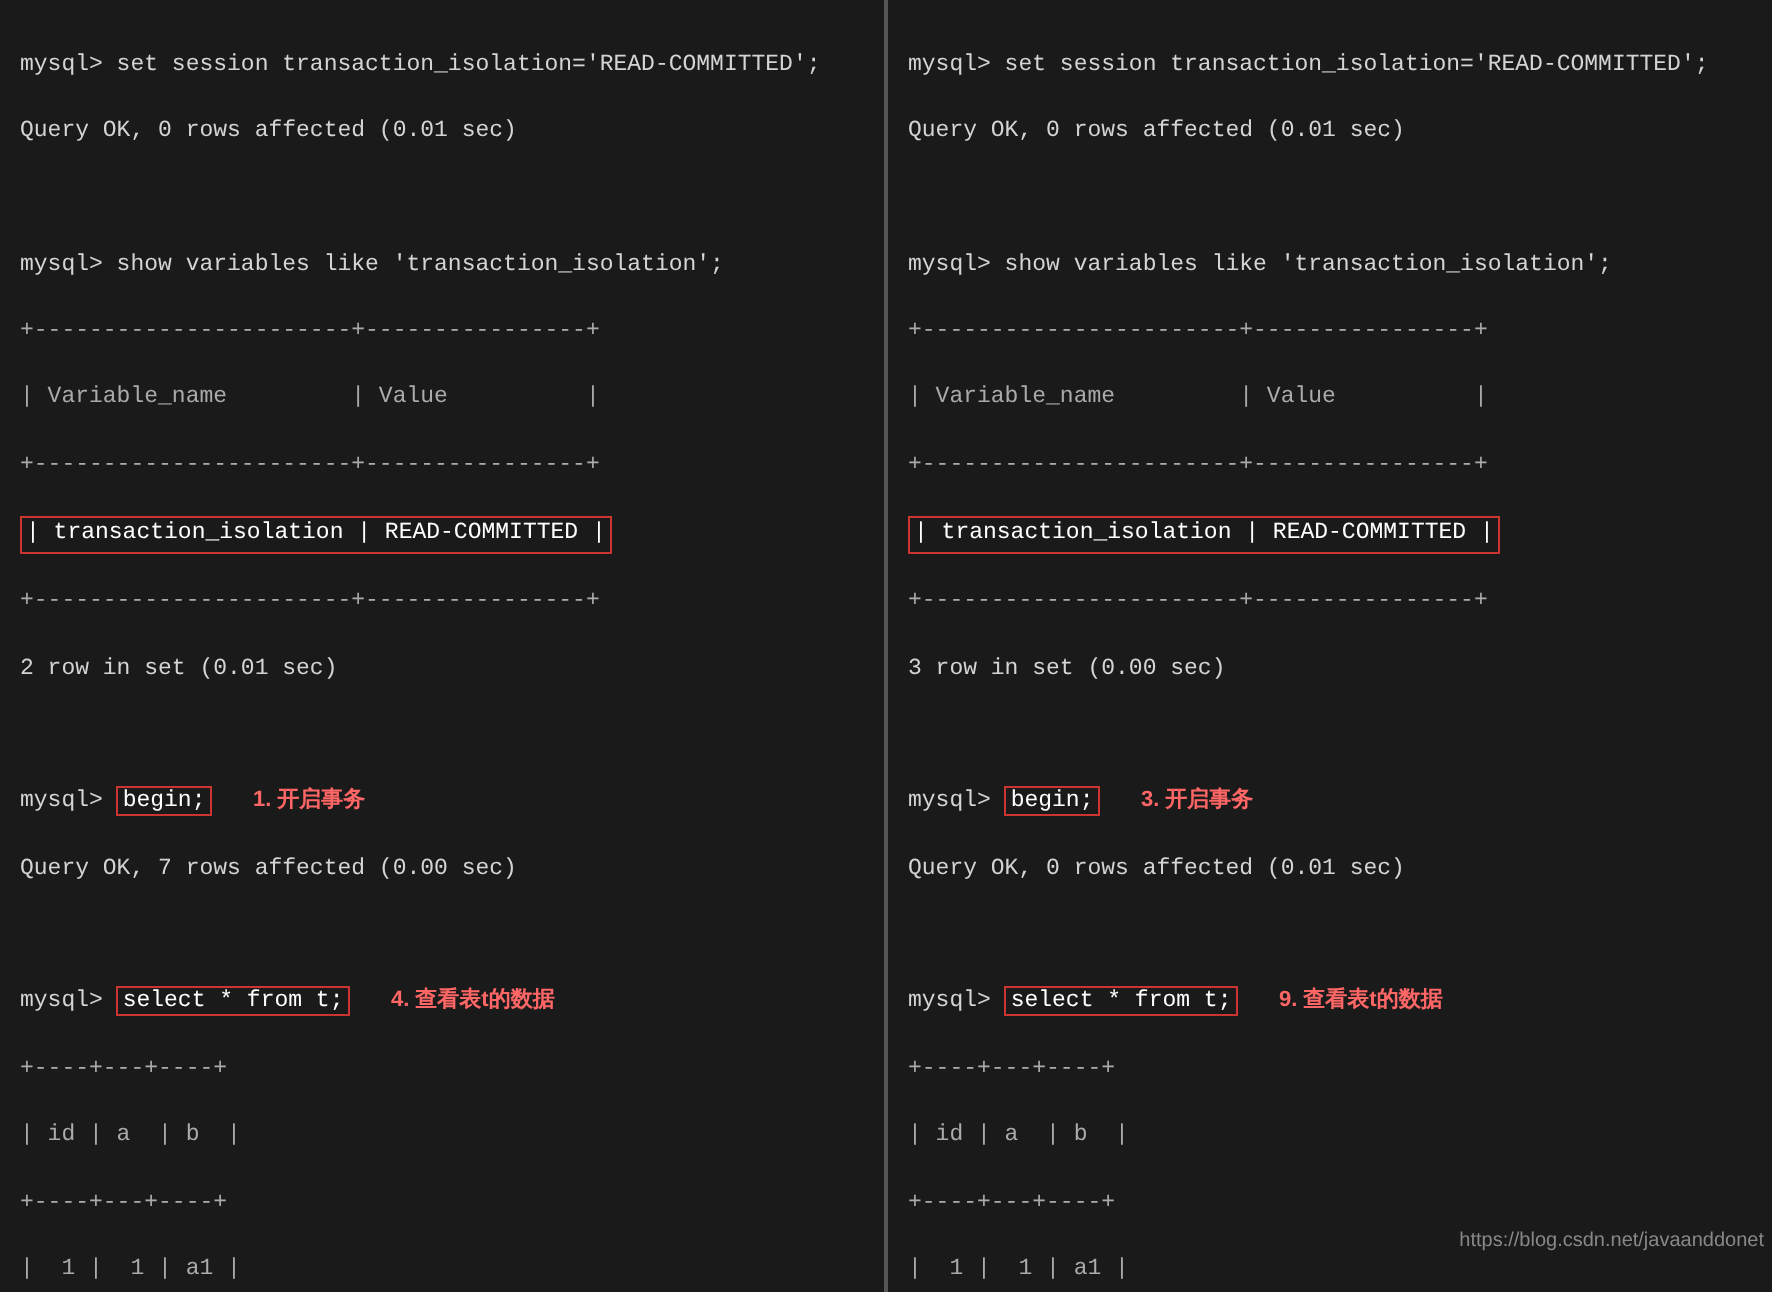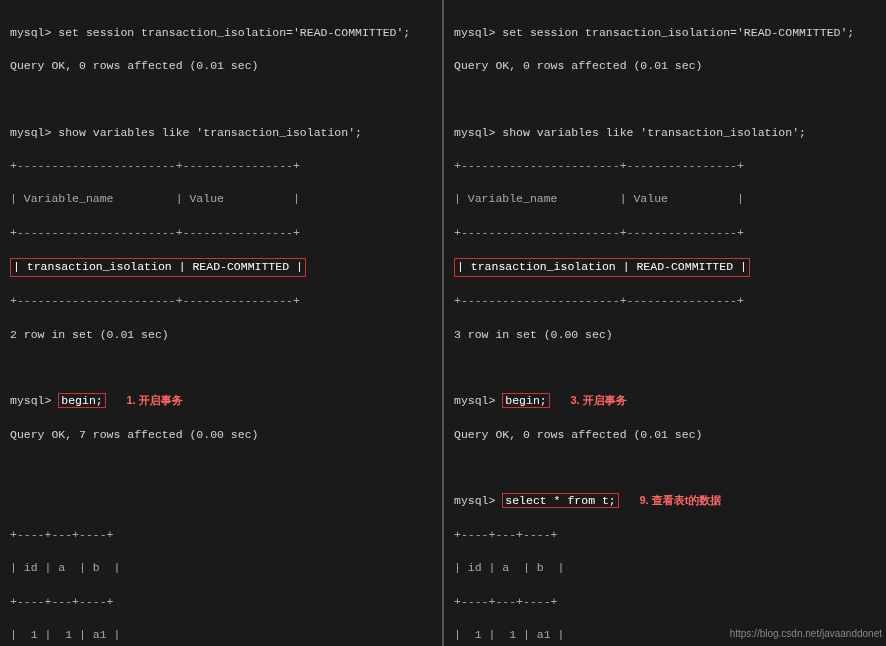--- a/index.html
+++ b/index.html
@@ -49,21 +49,21 @@
       font-weight: bold;
       display: inline-block;
       white-space: normal;
       max-width: 140px;
       vertical-align: top;
       line-height: 1.4;
     }
 
     .watermark {
       position: absolute;
-      bottom: 7px;
+      bottom: 20px;
       right: 4px;
       color: #888888;
       font-size: 10px;
       font-family: Arial, sans-serif;
     }
   </style>
 </head>
 <body>
 
 <div class="main-container">
@@ -77,21 +77,21 @@
 <br><span style="color:#aaa;">+-----------------------+----------------+</span>
 <br><span style="color:#aaa;">| Variable_name         | Value          |</span>
 <br><span style="color:#aaa;">+-----------------------+----------------+</span>
 <br><span style="display:inline-block; border:1.5px solid #cc3333; color:#fff; padding:0 2px;">| transaction_isolation | READ-COMMITTED |</span>
 <br><span style="color:#aaa;">+-----------------------+----------------+</span>
 <br><span style="color:#d4d4d4;">2 row in set (0.01 sec)</span>
 <br>
 <br><span style="color:#d4d4d4;">mysql&gt; <span style="border:1.5px solid #cc3333; padding:0 2px; color:#fff;">begin;</span>   <span class="annotation" style="font-family:'SimHei','Microsoft YaHei',sans-serif;">1. 开启事务</span></span>
 <br><span style="color:#d4d4d4;">Query OK, 7 rows affected (0.00 sec)</span>
 <br>
-<br>
+<br><span style="color:#d4d4d4;">mysql&gt; <span style="border:1.5px solid #cc3333; padding:0 2px; color:#fff;">select * from t;</span>   <span class="annotation" style="font-family:'SimHei','Microsoft YaHei',sans-serif;">4. 查看表t的数据</span></span>
 <br><span style="color:#aaa;">+----+---+----+</span>
 <br><span style="color:#aaa;">| id | a  | b  |</span>
 <br><span style="color:#aaa;">+----+---+----+</span>
 <br><span style="color:#aaa;">|  1 |  1 | a1 |</span>
 <br>
 <br>
 <br>
 <br>
 <br>
 <br>

